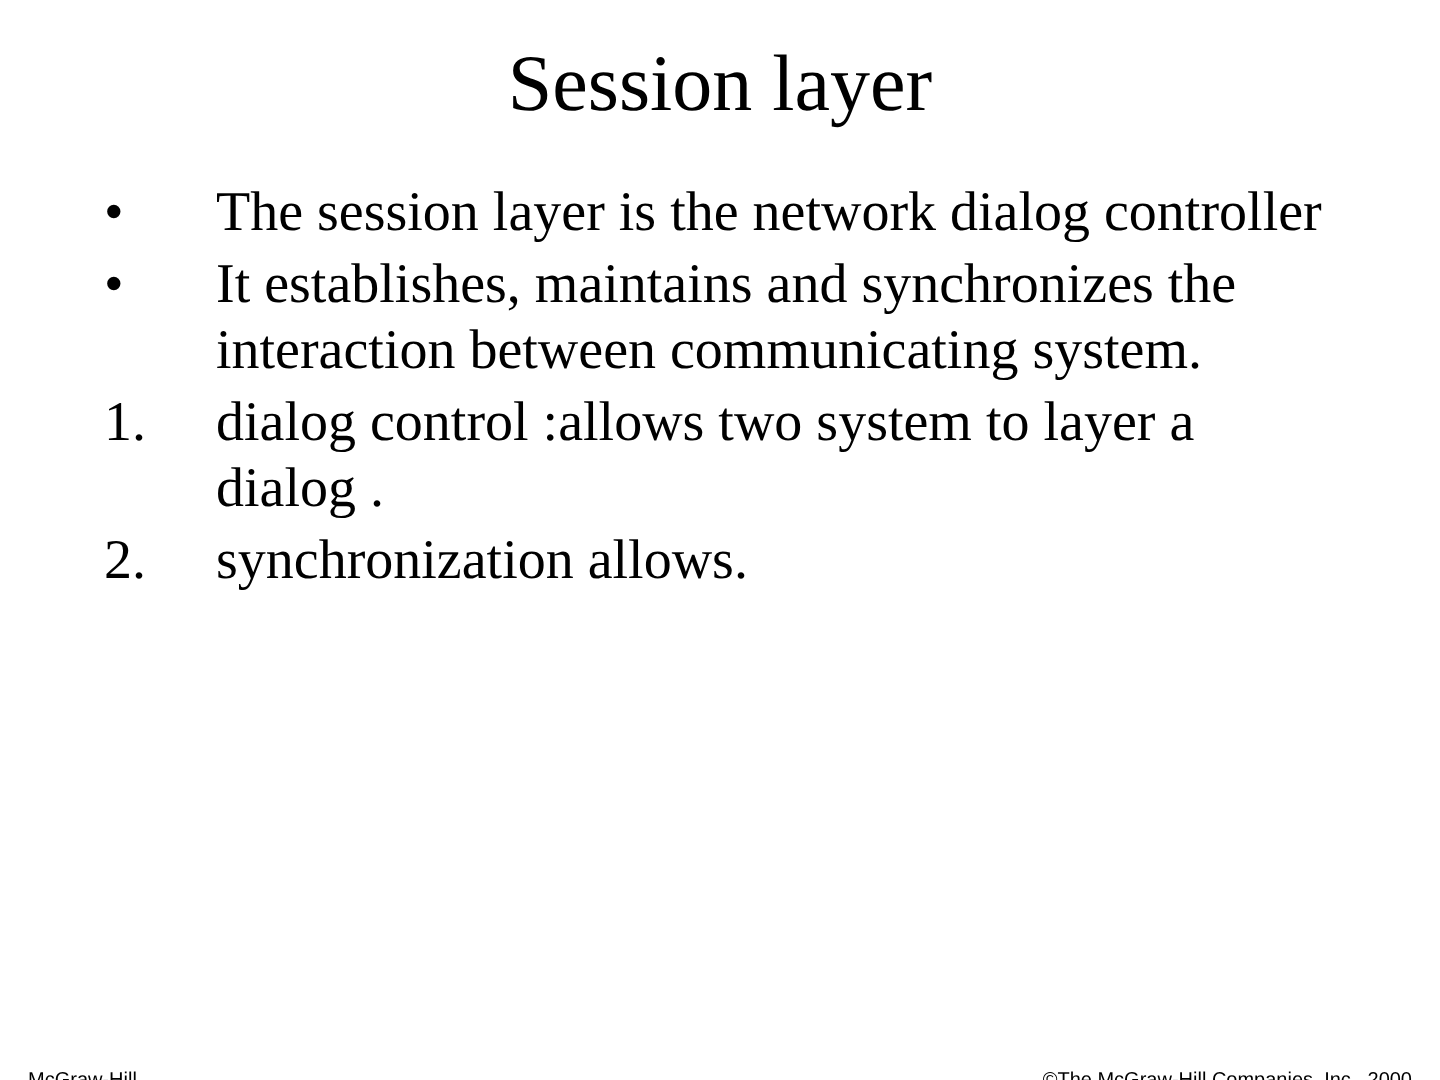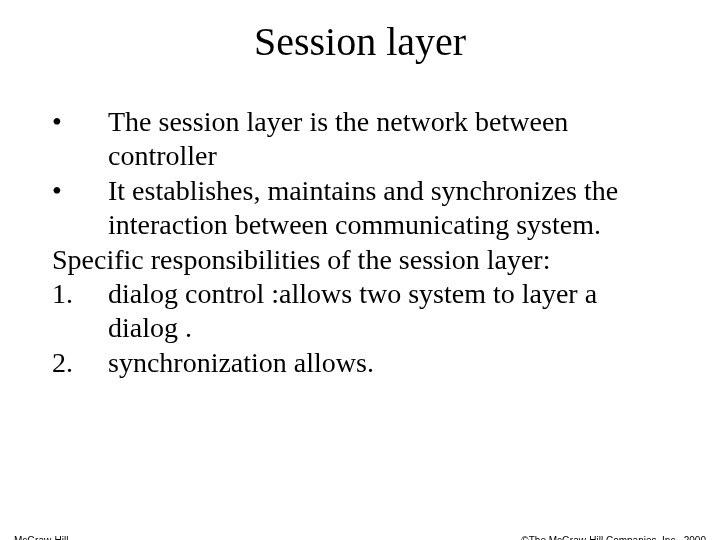--- a/index.html
+++ b/index.html
@@ -15,21 +15,21 @@
   .slide {
     position: relative;
     width: 720px;
     height: 540px;
     box-sizing: border-box;
   }
   .title {
     text-align: center;
     font-size: 40px;
     margin-top: 18px;
-    margin-bottom: 40px;
+    margin-bottom: 25px;
     font-weight: normal;
   }
   .body {
     padding: 0 48px 0 48px;
     font-size: 28px;
     line-height: 1.2;
   }
   .row {
     display: flex;
     margin-bottom: 2px;
@@ -65,29 +65,28 @@
 <body>
 
 <div class="slide">
 
   <div class="title">Session layer</div>
 
   <div class="body">
 
     <div class="row">
       <div class="bullet-col">•</div>
-      <div class="text-col">The session layer is the network between controller</div>
+      <div class="text-col">The session layer is the network dialog controller</div>
     </div>
 
     <div class="row">
       <div class="bullet-col">•</div>
       <div class="text-col">It establishes, maintains and synchronizes the interaction between communicating system.</div>
     </div>
 
-    <div class="noindent">Specific responsibilities of the session layer:</div>
 
     <div class="row">
       <div class="bullet-col">1.</div>
       <div class="text-col">dialog control :allows two system to layer a dialog .</div>
     </div>
 
     <div class="row">
       <div class="bullet-col">2.</div>
       <div class="text-col">synchronization allows.</div>
     </div>

